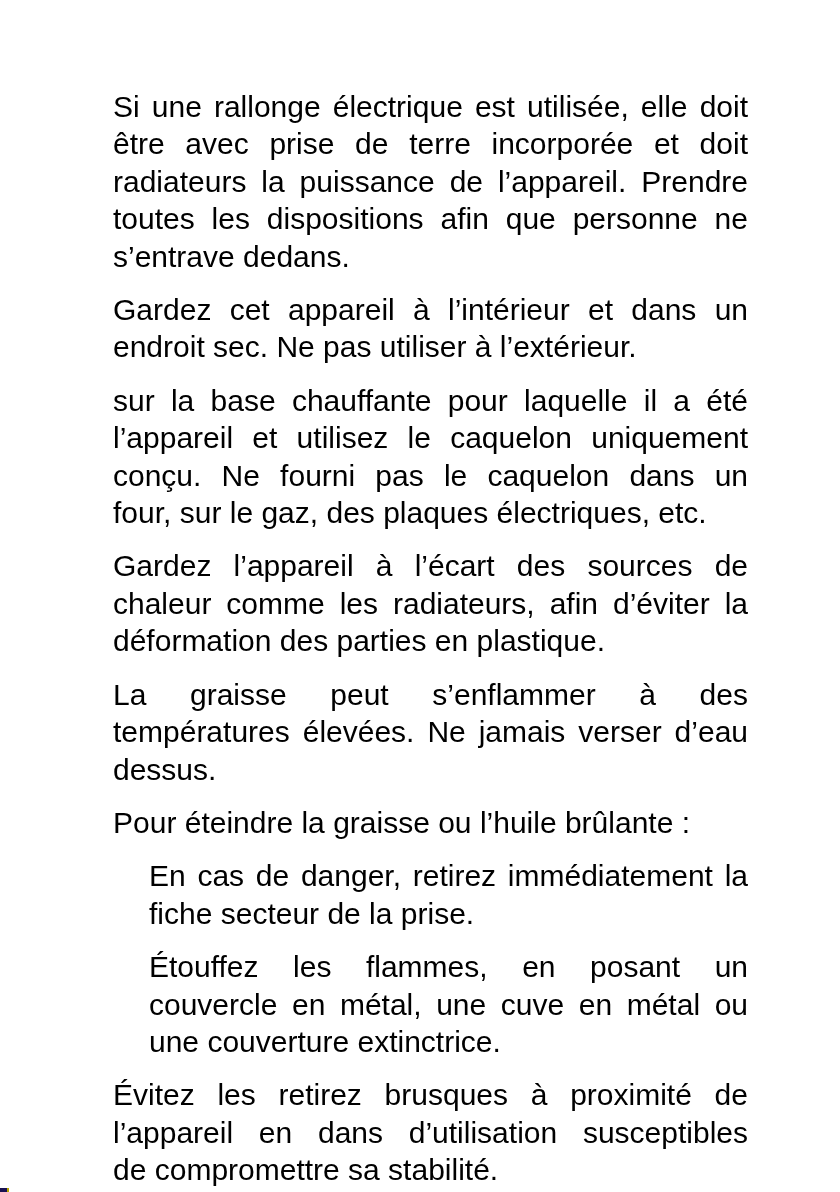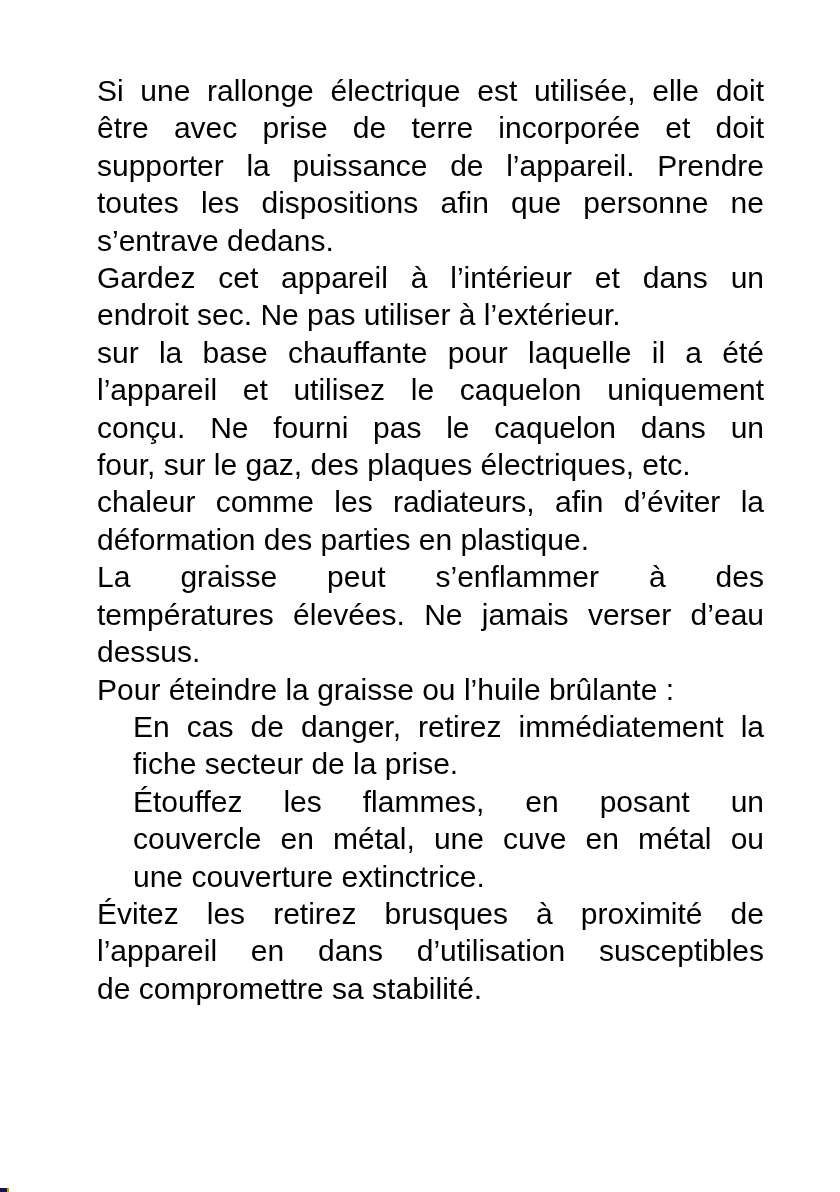--- a/index.html
+++ b/index.html
@@ -20,21 +20,21 @@
     color: #000000;
     -webkit-font-smoothing: antialiased;
   }
   .text-block {
     position: absolute;
     left: 97px;
     top: 72px;
     width: 667px;
   }
   .para {
-    margin: 0;
+    margin: 16px;
     padding: 0;
   }
   
   .ln {
     text-align: justify;
     text-align-last: justify;
     -moz-text-align-last: justify;
     word-spacing: normal;
   }
   .ln.end {
@@ -58,38 +58,39 @@
 </style>
 </head>
 <body>
 
 <div class="page">
   <div class="text-block">
 
     <div class="para">
       <div class="ln">Si une rallonge électrique est utilisée, elle doit</div>
       <div class="ln">être avec prise de terre incorporée et doit</div>
-      <div class="ln">supporter la puissance de l’appareil. Prendre</div>
+      <div class="ln">radiateurs la puissance de l’appareil. Prendre</div>
       <div class="ln">toutes les dispositions afin que personne ne</div>
       <div class="ln end">s’entrave dedans.</div>
     </div>
 
     <div class="para">
       <div class="ln">Gardez cet appareil à l’intérieur et dans un</div>
       <div class="ln end">endroit sec. Ne pas utiliser à l’extérieur.</div>
     </div>
 
     <div class="para">
       <div class="ln">sur la base chauffante pour laquelle il a été</div>
       <div class="ln">l’appareil et utilisez le caquelon uniquement</div>
       <div class="ln">conçu. Ne fourni pas le caquelon dans un</div>
       <div class="ln end">four, sur le gaz, des plaques électriques, etc.</div>
     </div>
 
     <div class="para">
+      <div class="ln">Gardez l’appareil à l’écart des sources de</div>
       <div class="ln">chaleur comme les radiateurs, afin d’éviter la</div>
       <div class="ln end">déformation des parties en plastique.</div>
     </div>
 
     <div class="para">
       <div class="ln">La graisse peut s’enflammer à des</div>
       <div class="ln">températures élevées. Ne jamais verser d’eau</div>
       <div class="ln end">dessus.</div>
     </div>
 

